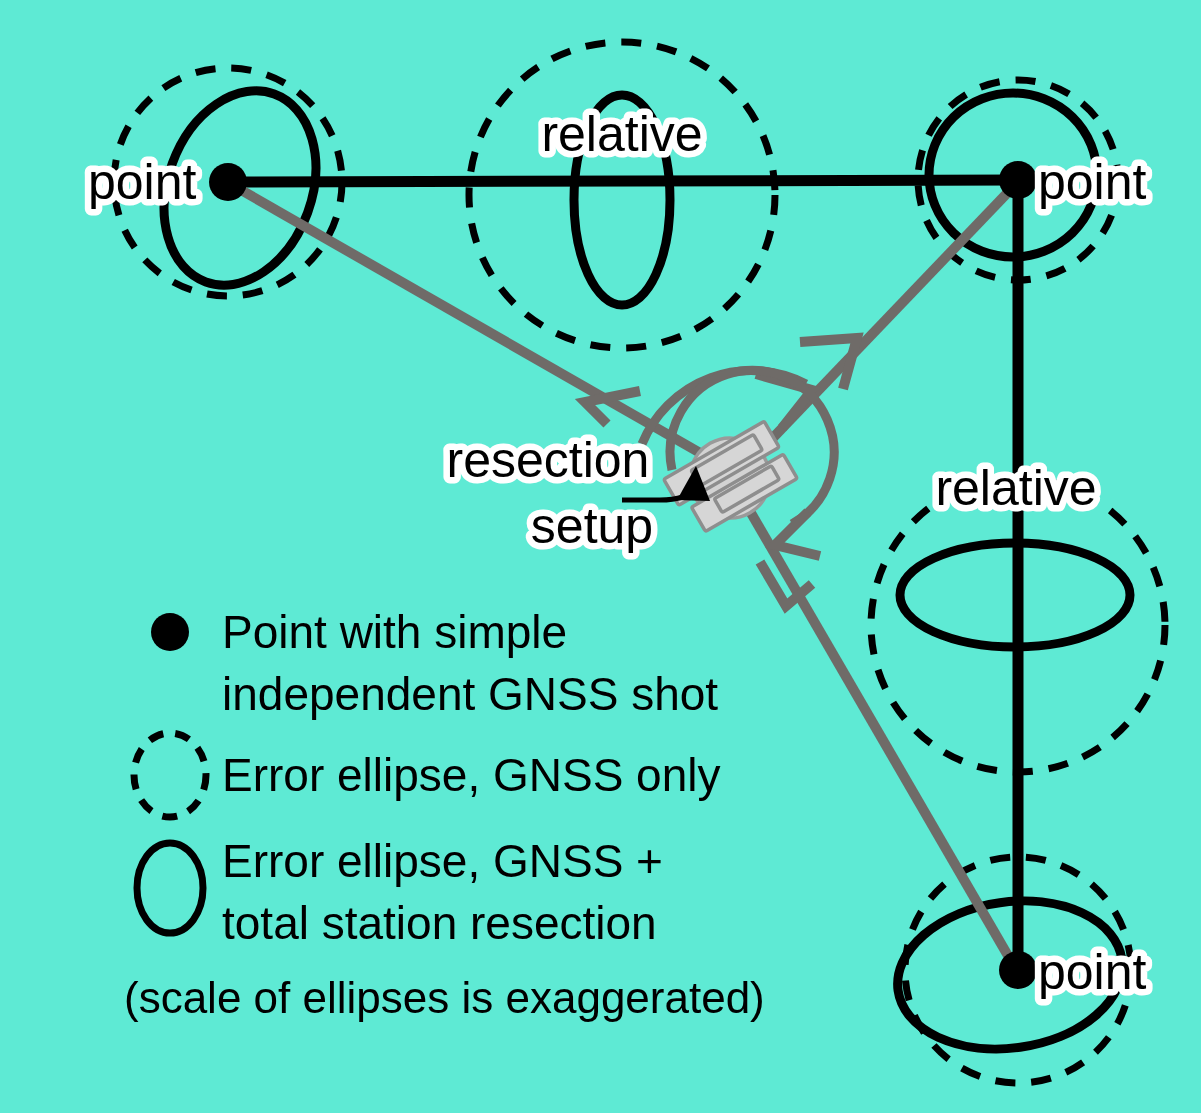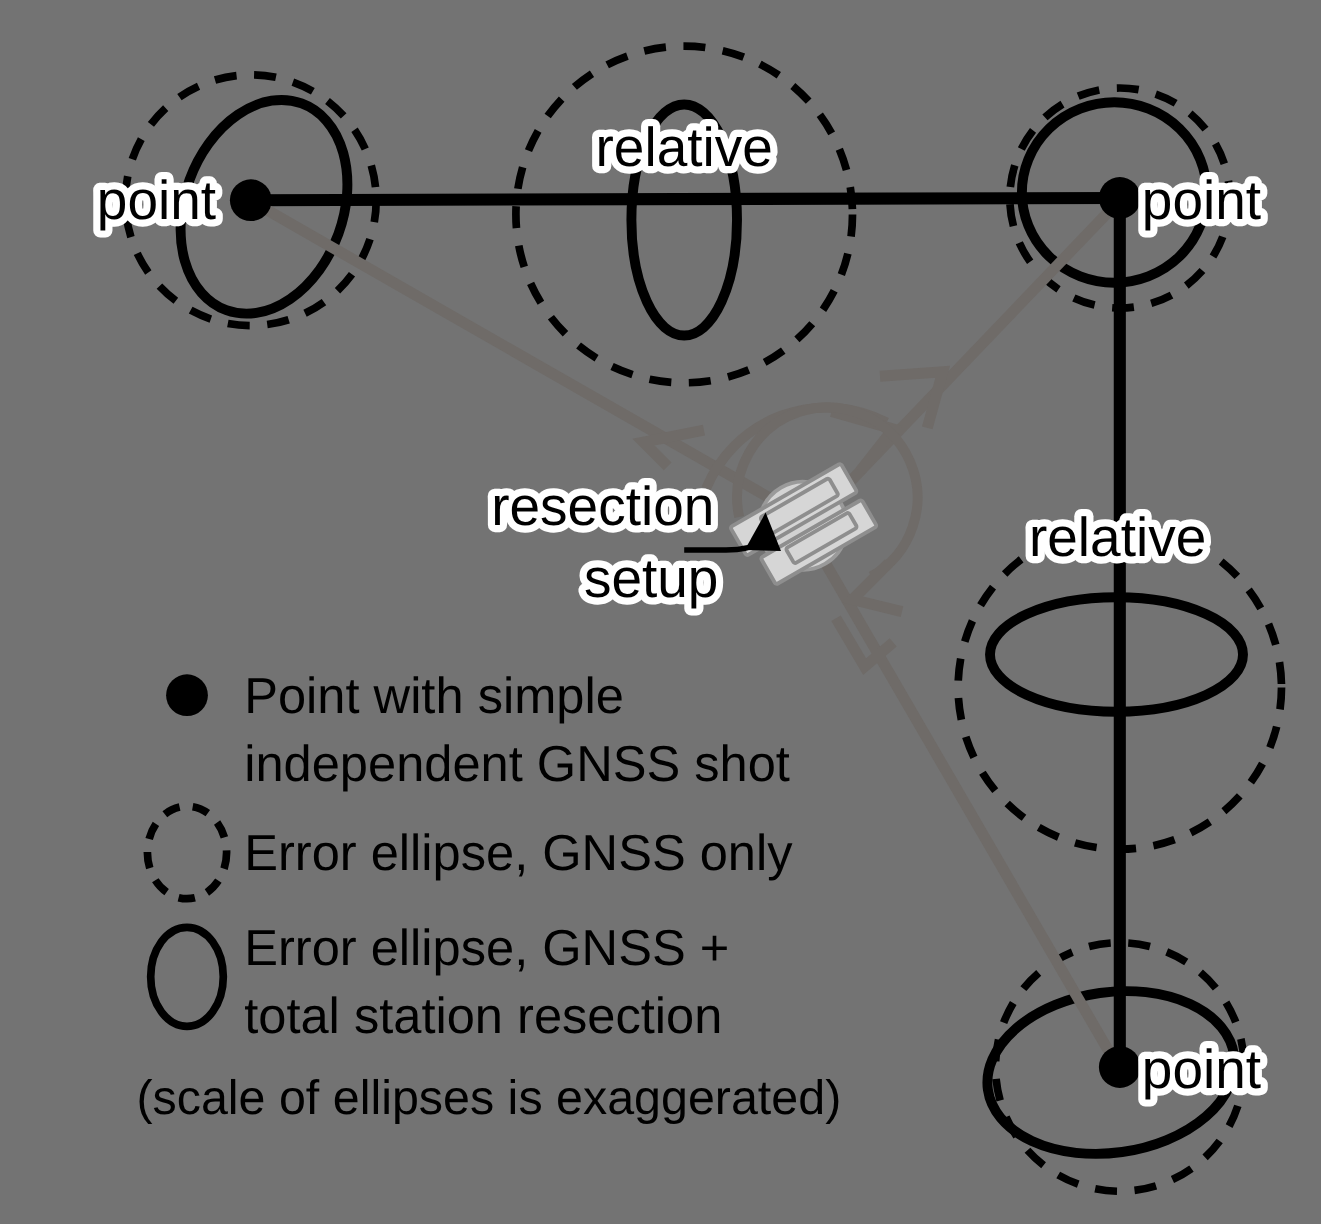--- a/index.html
+++ b/index.html
@@ -11,21 +11,21 @@
   body {
     width: 1201px;
     height: 1113px;
     font-family: "Liberation Sans", sans-serif;
     overflow: hidden;
   }
   #diagram-root {
     position: relative;
     width: 1201px;
     height: 1113px;
-    background: #737373;
+    background: #5eead4;
   }
   svg.figure {
     position: absolute;
     left: 0;
     top: 0;
     width: 1201px;
     height: 1113px;
     display: block;
   }
   text {

